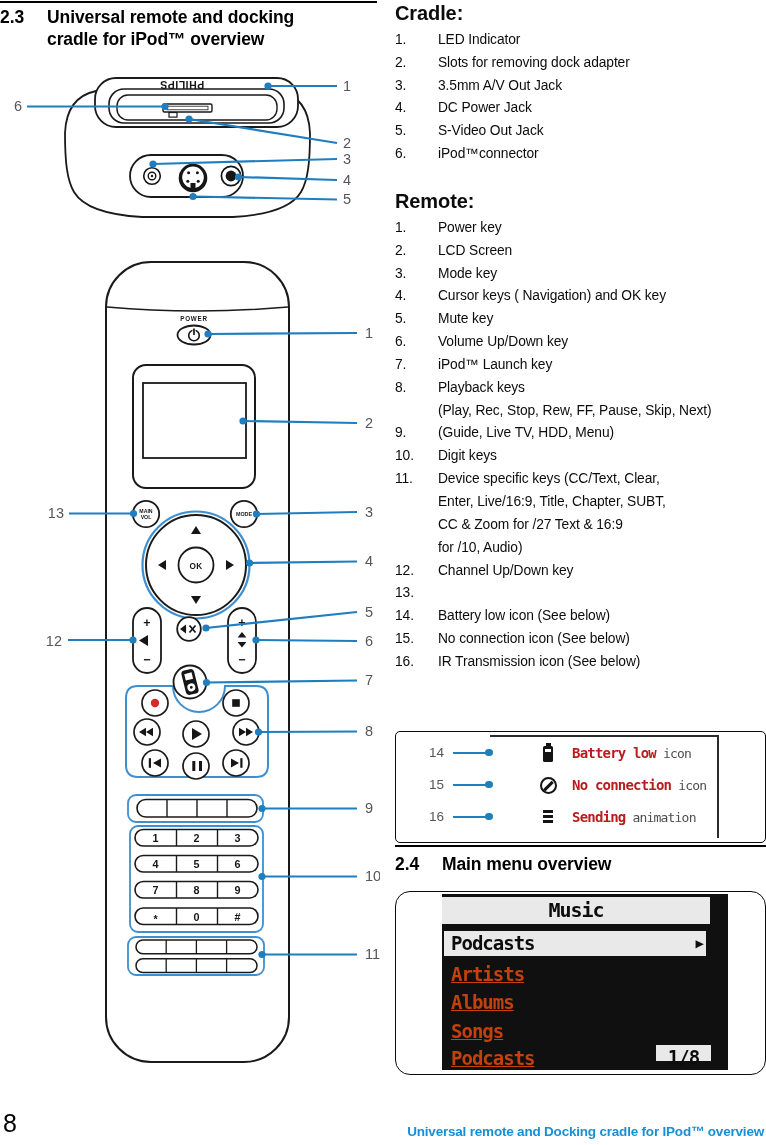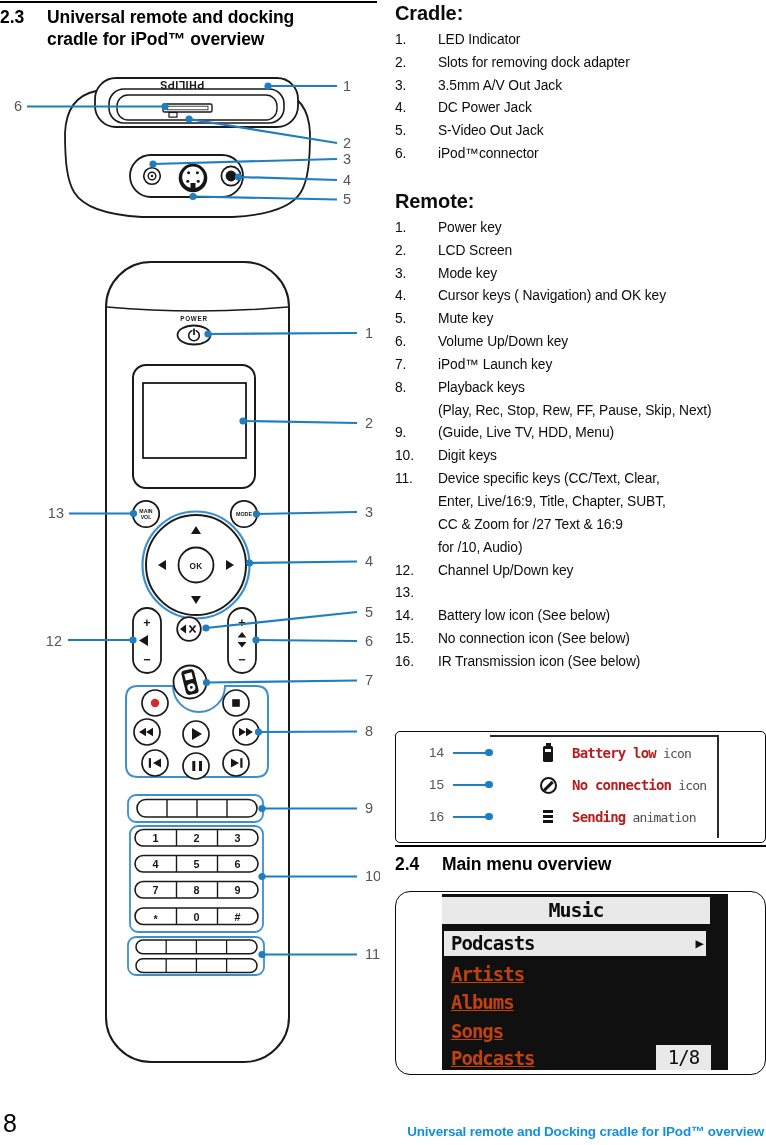--- a/index.html
+++ b/index.html
@@ -35,22 +35,22 @@
   
   #menu-box{position:absolute;left:395px;top:891px;width:369px;height:182px;border:1.6px solid #0a0a0a;border-radius:15px;background:#fff;overflow:hidden;}
   .lcd{position:absolute;left:37px;top:2px;width:295px;height:176px;background:#101010;font-family:"DejaVu Sans Mono",monospace;}
   .lcd-left-strip{position:absolute;left:0;top:0;width:9px;height:100%;background:#fff;}
   .lcd-title{position:absolute;left:9px;top:3px;width:268px;height:27px;background:#e9e9e9;color:#0d0d0d;
              font-weight:bold;font-size:20px;line-height:27px;text-align:center;letter-spacing:-1px;}
   .lcd-selected{position:absolute;left:11px;top:37px;width:255px;height:25px;background:#e9e9e9;color:#0d0d0d;
                 font-weight:bold;font-size:19px;line-height:25px;padding-left:7px;letter-spacing:-1px;}
   .lcd-arrow{position:absolute;right:3px;top:0;font-size:14px;}
   .lcd-item{position:absolute;left:18px;height:22px;color:#c2410c;font-weight:bold;font-size:19px;letter-spacing:-1px;text-decoration:underline;}
-  .lcd-page{position:absolute;left:223px;top:151px;width:55px;height:25px;background:#e9e9e9;color:#0d0d0d;
-            font-weight:normal;font-size:19px;line-height:25px;text-align:center;letter-spacing:-1px;}
+  .lcd-page{position:absolute;left:223px;top:151px;width:55px;height:16px;background:#e9e9e9;color:#0d0d0d;
+            font-weight:bold;font-size:19px;line-height:25px;text-align:center;letter-spacing:-1px;}
   
   #page-num{position:absolute;left:3px;top:1109px;font-size:25px;letter-spacing:-1px;color:#000;}
   #footer-text{position:absolute;right:2px;top:1124px;font-size:13.5px;font-weight:bold;color:#1590d6;letter-spacing:-0.2px;text-align:center;}
   svg{position:absolute;}
   svg text{font-family:"Liberation Sans",sans-serif;}
   .callout-num{fill:#55565a;font-size:14.5px;}
   .blue{stroke:#1e7ec0;}
 </style>
 </head>
 <body>

